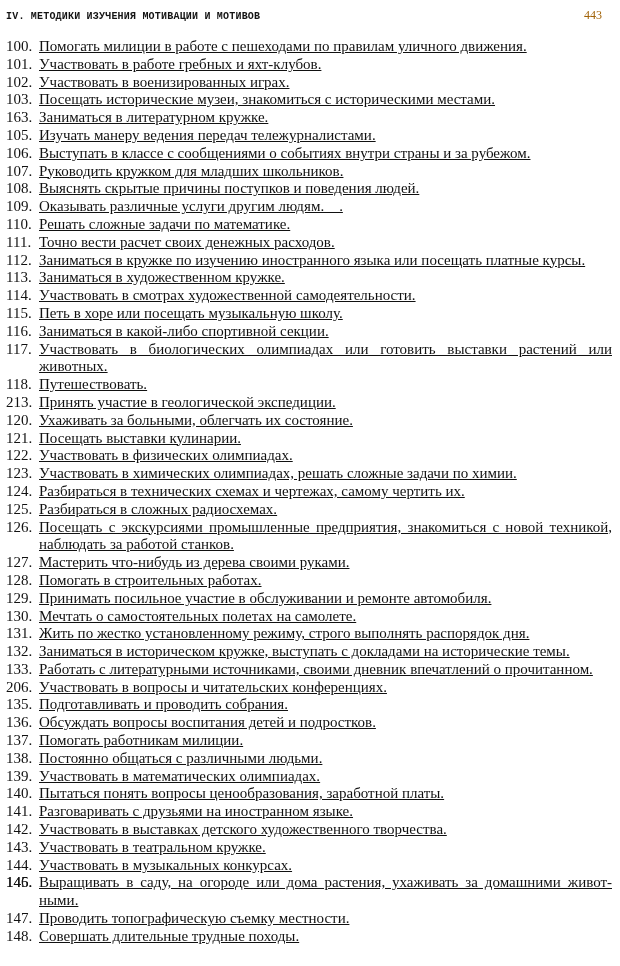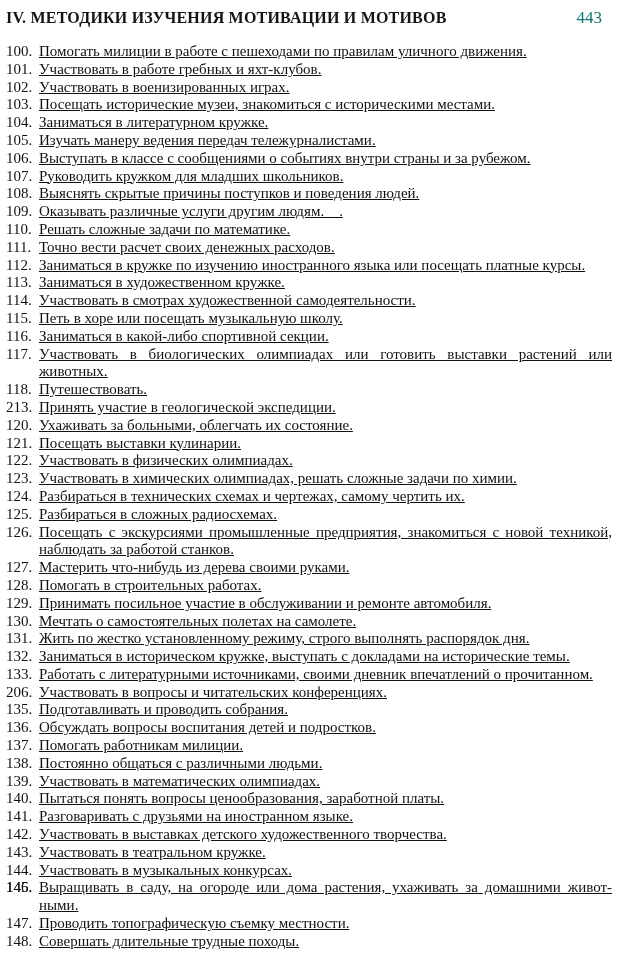--- a/index.html
+++ b/index.html
@@ -21,33 +21,33 @@
     padding: 8px 8px 0 6px;
     background: #ffffff;
   }
   .page-header {
     display: flex;
     justify-content: space-between;
     align-items: baseline;
     margin-bottom: 15px;
   }
   .section-title {
-    font-family: Liberation Serif, serif;
+    font-family: Liberation Mono, monospace;
     font-weight: bold;
-    font-size: 16px;
+    font-size: 10px;
     letter-spacing: 0.2px;
     text-transform: uppercase;
     color: #141414;
     white-space: nowrap;
   }
   .page-number {
     font-family: "Liberation Serif", serif;
-    font-size: 17px;
+    font-size: 12px;
     font-weight: 500;
-    color: #0f766e;
+    color: #a16207;
     padding-right: 10px;
   }
   .items-list {
     font-size: 15px;
     line-height: 17.8px;
   }
   .list-item {
     position: relative;
     padding-left: 33px;
     text-align: justify;
@@ -90,21 +90,21 @@
       <span class="item-number">102.</span>
       <span class="item-text">Участвовать в военизированных играх.</span>
     </div>
 
     <div class="list-item">
       <span class="item-number">103.</span>
       <span class="item-text">Посещать исторические музеи, знакомиться с историческими местами.</span>
     </div>
 
     <div class="list-item">
-      <span class="item-number">104.</span>
+      <span class="item-number">163.</span>
       <span class="item-text">Заниматься в литературном кружке.</span>
     </div>
 
     <div class="list-item">
       <span class="item-number">105.</span>
       <span class="item-text">Изучать манеру ведения передач тележурналистами.</span>
     </div>
 
     <div class="list-item">
       <span class="item-number">106.</span>

